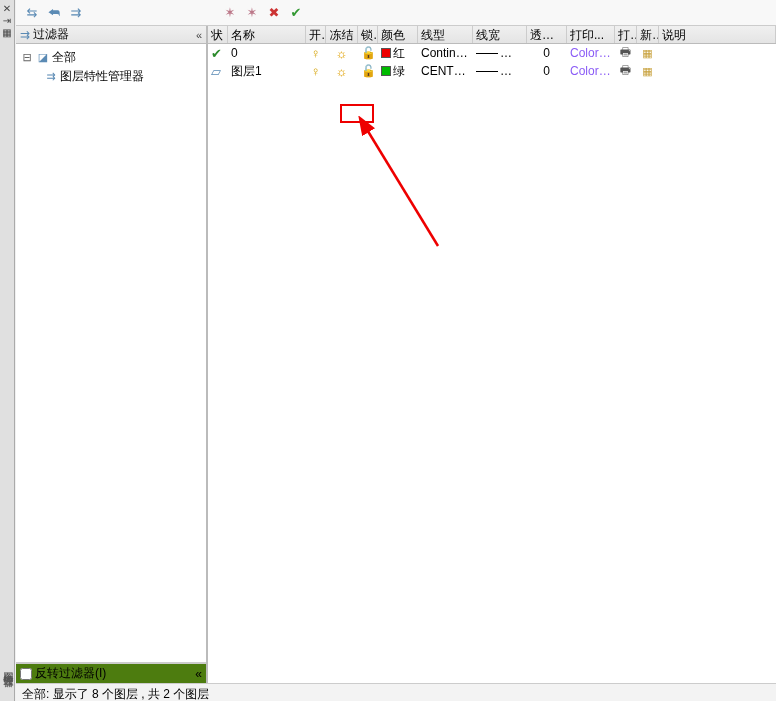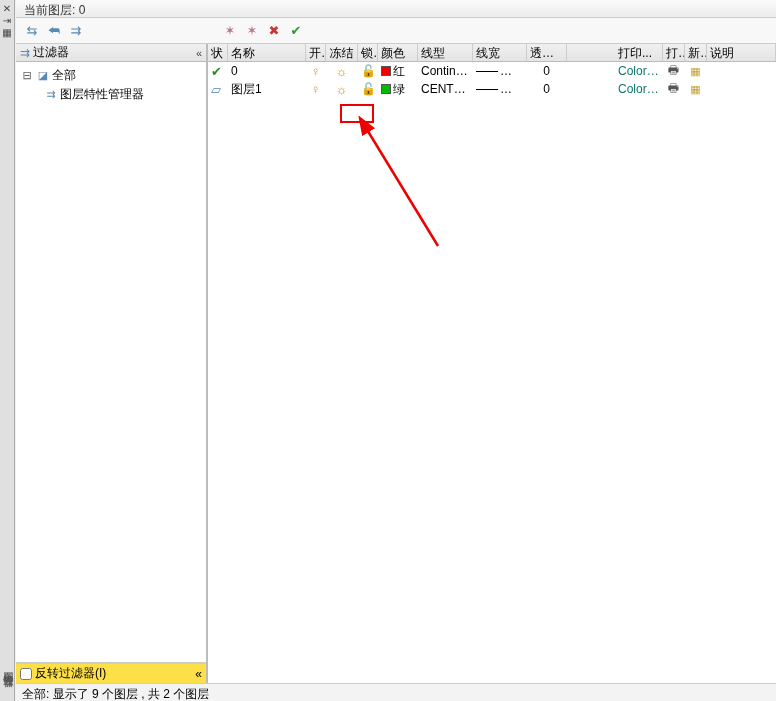--- a/index.html
+++ b/index.html
@@ -99,21 +99,21 @@
   }
   .tree-node { display: flex; align-items: center; gap: 2px; padding: 1px 0; }
   .tree-node.indent { padding-left: 24px; }
   .tree-icon { width: 14px; font-size: 11px; color: #666; text-align: center; }
   .filter-footer {
     height: 20px;
     display: flex; align-items: center;
     padding: 0 4px;
     border-top: 1px solid #ccc;
     justify-content: space-between;
-    background: #fde047;
+    background: #4d7c0f;
   }
   .filter-footer .chk { display: flex; align-items: center; gap: 3px; }
   .filter-footer input { margin:0; width:12px; height:12px; }
   .layers-panel {
     flex: 1;
     display: flex;
     flex-direction: column;
     background: #fff;
     overflow: hidden;
   }
@@ -134,21 +134,21 @@
   }
   .c-state { width: 20px; }
   .c-name  { width: 78px; }
   .c-on    { width: 20px; text-align:center;}
   .c-freeze{ width: 32px; text-align:center;}
   .c-lock  { width: 20px; text-align:center;}
   .c-color { width: 40px; }
   .c-ltype { width: 55px; }
   .c-lwt   { width: 54px; }
   .c-trans { width: 40px; text-align: center; }
-  .c-pstyle{ width: 48px; margin-left: 48px; }
+  .c-pstyle{ width: 48px; }
   .c-print { width: 22px; text-align:center;}
   .c-new   { width: 22px; text-align:center;}
   .c-desc  { flex: 1; }
   .layers-rows { flex:1; position: relative; overflow:hidden; }
   .row {
     height: 18px;
     display: flex;
     font-size: 12px;
     align-items: center;
   }
@@ -163,21 +163,21 @@
     display:inline-block; width: 22px; border-top: 1px solid #000;
     vertical-align: middle; margin-right:2px;
   }
   .status-bar {
     height: 18px;
     padding: 2px 6px;
     border-top: 1px solid #ccc;
     background: #f3f3f3;
     font-size: 12px;
   }
-  .row .c-pstyle { color: #0f766e; }
+  .row .c-pstyle { color: #8b5cf6; }
   .highlight-box {
     position: absolute;
     left: 340px; top: 104px;
     width: 34px; height: 19px;
     border: 2px solid #e00;
     pointer-events: none;
   }
   .arrow-svg {
     position: absolute;
     left: 348px; top: 116px;
@@ -197,23 +197,20 @@
 
 <div class="left-edge">
   <span class="tiny">✕</span>
   <span class="tiny">⇥</span>
   <span class="tiny">▦</span>
   <span class="vtext">图层特性管理器</span>
 </div>
 
 <div class="content">
 
-  <div class="titlebar">
-    <span>当前图层: </span><span>0</span>
-  </div>
 
   <div class="toolbar">
     <div class="grp">
       <span class="ico" style="color:#5a8ab4">⇆</span>
       <span class="ico" style="color:#5a8ab4">⮪</span>
       <span class="ico" style="color:#5a8ab4">⇉</span>
     </div>
     <div class="spacer"></div>
     <div class="grp">
       <span class="ico" style="color:#b78">✶</span>
@@ -299,21 +296,21 @@
             <div class="col c-pstyle">Color_3</div>
             <div class="col c-print"><span class="printer">🖶</span></div>
             <div class="col c-new"><span class="newvp">▦</span></div>
             <div class="col c-desc"></div>
           </div>
         </div>
     </div>
 
   </div>
 
-  <div class="status-bar">全部: 显示了 9 个图层 , 共 2 个图层</div>
+  <div class="status-bar">全部: 显示了 8 个图层 , 共 2 个图层</div>
 </div>
 
 <div class="highlight-box"></div>
 <svg class="arrow-svg">
   <defs>
     <marker id="ah" markerWidth="10" markerHeight="10" refX="2" refY="3" orient="auto">
       <path d="M0,0 L0,6 L8,3 z" fill="#e00"></path>
     </marker>
   </defs>
   <line x1="90" y1="130" x2="18" y2="12" stroke="#e00" stroke-width="2.5" marker-end="url(#ah)"></line>

